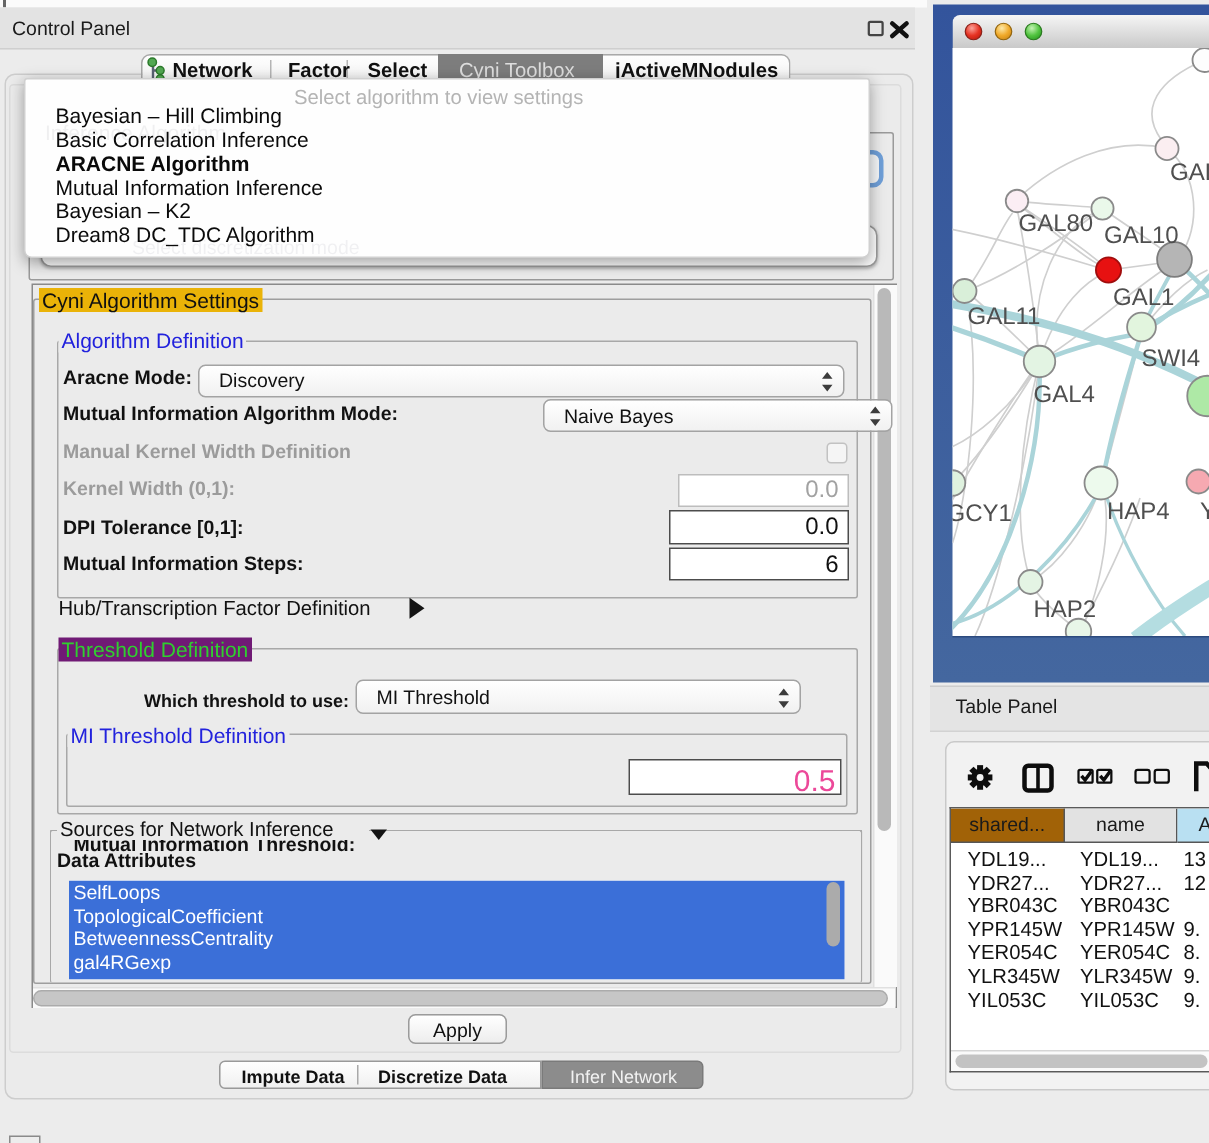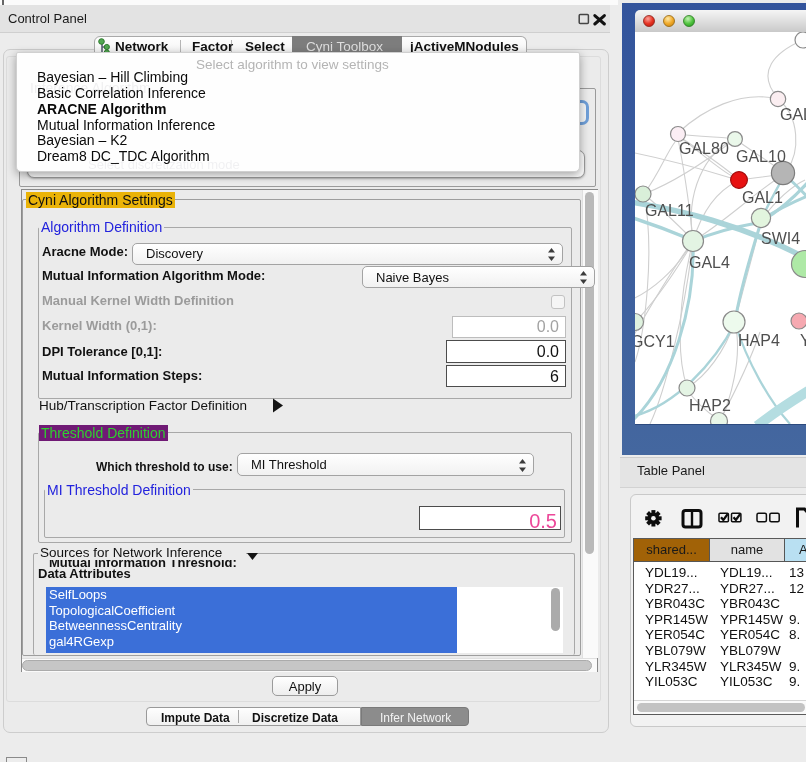--- a/index.html
+++ b/index.html
@@ -157,21 +157,20 @@
   <div class="abs" style="left:76px;top:0;width:74px;height:22px;background:#e2e2e2;border-right:1px solid #565656;border-bottom:1px solid #565656;text-align:center;font-size:13px;color:#1a1a1a;line-height:22px;">name</div>
   <div class="abs" style="left:151px;top:0;width:30px;height:22px;background:#b9e0f2;border-bottom:1px solid #565656;font-size:13px;color:#1a1a1a;line-height:22px;">
       <span style="position:absolute;left:14px;">Av</span>
     </div>
   <div class="abs" style="left:0;top:26px;font-size:13.5px;color:#111;line-height:15.6px;">
     <div><span style="padding-left:11px;display:inline-block;width:75px;">YDL19...</span><span style="display:inline-block;width:69px;">YDL19...</span><span>13</span></div>
     <div><span style="padding-left:11px;display:inline-block;width:75px;">YDR27...</span><span style="display:inline-block;width:69px;">YDR27...</span><span>12</span></div>
     <div><span style="padding-left:11px;display:inline-block;width:75px;">YBR043C</span><span style="display:inline-block;width:69px;">YBR043C</span><span></span></div>
     <div><span style="padding-left:11px;display:inline-block;width:75px;">YPR145W</span><span style="display:inline-block;width:69px;">YPR145W</span><span>9.</span></div>
     <div><span style="padding-left:11px;display:inline-block;width:75px;">YER054C</span><span style="display:inline-block;width:69px;">YER054C</span><span>8.</span></div>
-    <div><span style="padding-left:11px;display:inline-block;width:75px;">YBL079W</span><span style="display:inline-block;width:69px;">YBL079W</span><span></span></div>
     <div><span style="padding-left:11px;display:inline-block;width:75px;">YLR345W</span><span style="display:inline-block;width:69px;">YLR345W</span><span>9.</span></div>
     <div><span style="padding-left:11px;display:inline-block;width:75px;">YIL053C</span><span style="display:inline-block;width:69px;">YIL053C</span><span>9.</span></div>
   </div>
 
   <div class="abs" style="left:0;top:161px;width:173px;height:13px;background:#fafafa;border-top:1px solid #d5d5d5;">
     <div class="abs" style="left:3px;top:2px;width:168px;height:9px;background:#c3c3c3;border-radius:5px;"></div>
   </div>
 </div>
 
 <div class="abs" style="left:0;top:0;width:618px;height:5px;background:#fbfbfb;"></div>
@@ -284,21 +283,21 @@
 
 <div class="abs" style="left:33px;top:553px;width:540px;height:101px;border:1px solid #a8a8a8;border-radius:2px;border-bottom:none;"></div>
 <div class="abs" style="left:38px;top:545px;background:#ebebeb;padding:0 24px 0 2px;font-size:13.5px;color:#111;">Sources for Network Inference</div>
 <svg class="abs" style="left:246px;top:551px;" width="13" height="10">
     <path d="M1 2 L12 2 L6.5 9 Z" fill="#141414"></path>
   </svg>
 
 <div class="abs b" style="left:38px;top:566px;font-size:13px;color:#111;">Data Attributes</div>
 
 <div class="abs" style="left:46px;top:587px;width:517px;height:66px;background:#fff;overflow:hidden;">
-  <div class="abs" style="left:0;top:0;width:411px;height:66px;background:#3b6fd8;color:#fff;font-size:13px;line-height:15.5px;padding-left:3px;box-sizing:border-box;">
+  <div class="abs" style="left:0;top:0;width:529px;height:66px;background:#3b6fd8;color:#fff;font-size:13px;line-height:15.5px;padding-left:3px;box-sizing:border-box;">
     SelfLoops<br>TopologicalCoefficient<br>BetweennessCentrality<br>gal4RGexp
   </div>
   <div class="abs" style="left:505px;top:1px;width:9px;height:43px;background:#ababab;border-radius:5px;"></div>
 </div>
 
 <div class="abs" style="left:16px;top:52px;width:564px;height:120px;background:#fefefe;border:1px solid #d0d0d0;border-radius:2px 2px 5px 5px;box-shadow:0 3px 10px rgba(0,0,0,0.35);box-sizing:border-box;"></div>
 <div class="abs" style="left:196px;top:57px;font-size:13.5px;color:#b4b4b4;">Select algorithm to view settings</div>
 <div class="abs" style="left:30px;top:80px;font-size:14px;color:rgba(60,60,80,0.08);">Inference Algorithm</div>
 <div class="abs" style="left:88px;top:157px;font-size:13px;color:rgba(60,60,80,0.07);">Select discretization mode</div>
 <div class="abs" style="left:18px;top:70px;font-size:14px;color:#0a0a0a;line-height:15.85px;margin-left:19px;">

